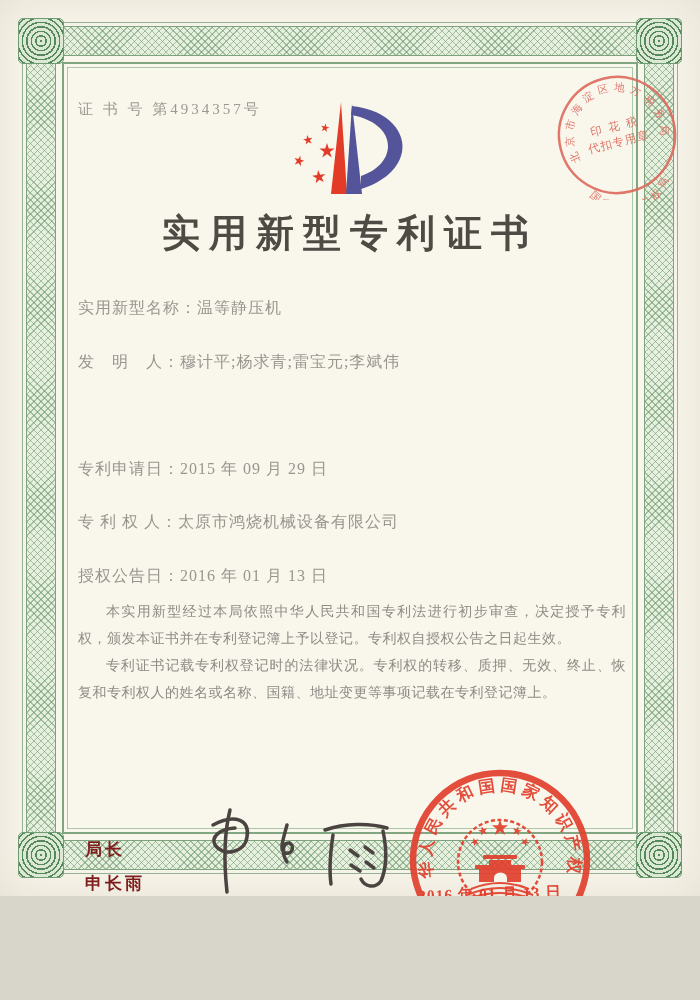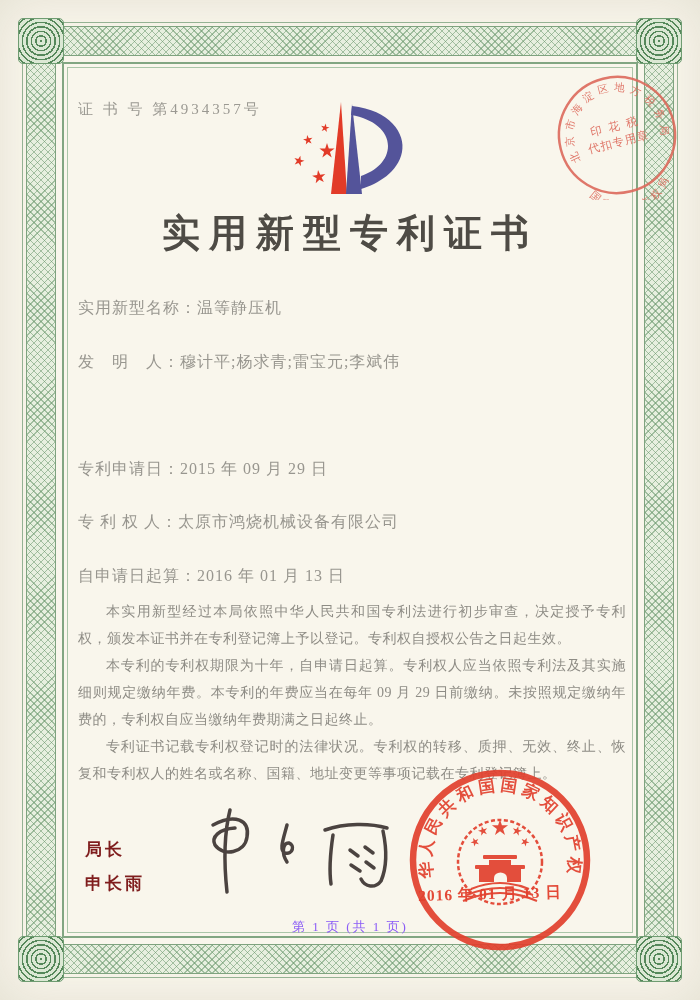--- a/index.html
+++ b/index.html
@@ -1,17 +1,17 @@
 <!DOCTYPE html>
 <html><head>
 <meta charset="utf-8">
 <style>
   html,body{margin:0;padding:0;background:#d8d5cb;}
   .page{
-    position:relative;width:700px;height:1000px;margin:0 auto;
+    position:relative;width:700px;height:896px;margin:0 auto;
     background:#f9f6ec;overflow:hidden;
     font-family:"Liberation Serif",serif;
     box-shadow:inset 0 0 50px rgba(150,140,110,.20);
   }
   
   .frame-line-outer{position:absolute;inset:22px;border:1px solid #94b293;pointer-events:none;}
   .band{
     position:absolute;background-color:#e7efdf;
     background-image:
       repeating-linear-gradient(45deg, rgba(104,150,107,.55) 0 1px, transparent 1px 5px),
@@ -128,26 +128,25 @@
   <div class="field f1">
     <span>发　明　人：</span><span>穆计平;杨求青;雷宝元;李斌伟</span>
   </div>
   <div class="field f3">
     <span>专利申请日：</span><span>2015 年 09 月 29 日</span>
   </div>
   <div class="field f4">
     <span>专 利 权 人：</span><span>太原市鸿烧机械设备有限公司</span>
   </div>
   <div class="field f5">
-    <span>自申请日起算：</span><span>2016 年 01 月 13 日</span>
+    <span>授权公告日：</span><span>2016 年 01 月 13 日</span>
   </div>
 
   <div class="body-text">
     <p>本实用新型经过本局依照中华人民共和国专利法进行初步审查，决定授予专利权，颁发本证书并在专利登记簿上予以登记。专利权自授权公告之日起生效。</p>
-    <p>本专利的专利权期限为十年，自申请日起算。专利权人应当依照专利法及其实施细则规定缴纳年费。本专利的年费应当在每年 09 月 29 日前缴纳。未按照规定缴纳年费的，专利权自应当缴纳年费期满之日起终止。</p>
     <p>专利证书记载专利权登记时的法律状况。专利权的转移、质押、无效、终止、恢复和专利权人的姓名或名称、国籍、地址变更等事项记载在专利登记簿上。</p>
   </div>
 
   <div class="sig-block">
     <div>局长</div>
     <div>申长雨</div>
   </div>
 
   <svg class="sig-draw" width="230" height="110" viewBox="0 0 230 110">
     <g fill="none" stroke="#4b4340" stroke-width="3.5" stroke-linecap="round" stroke-linejoin="round">

